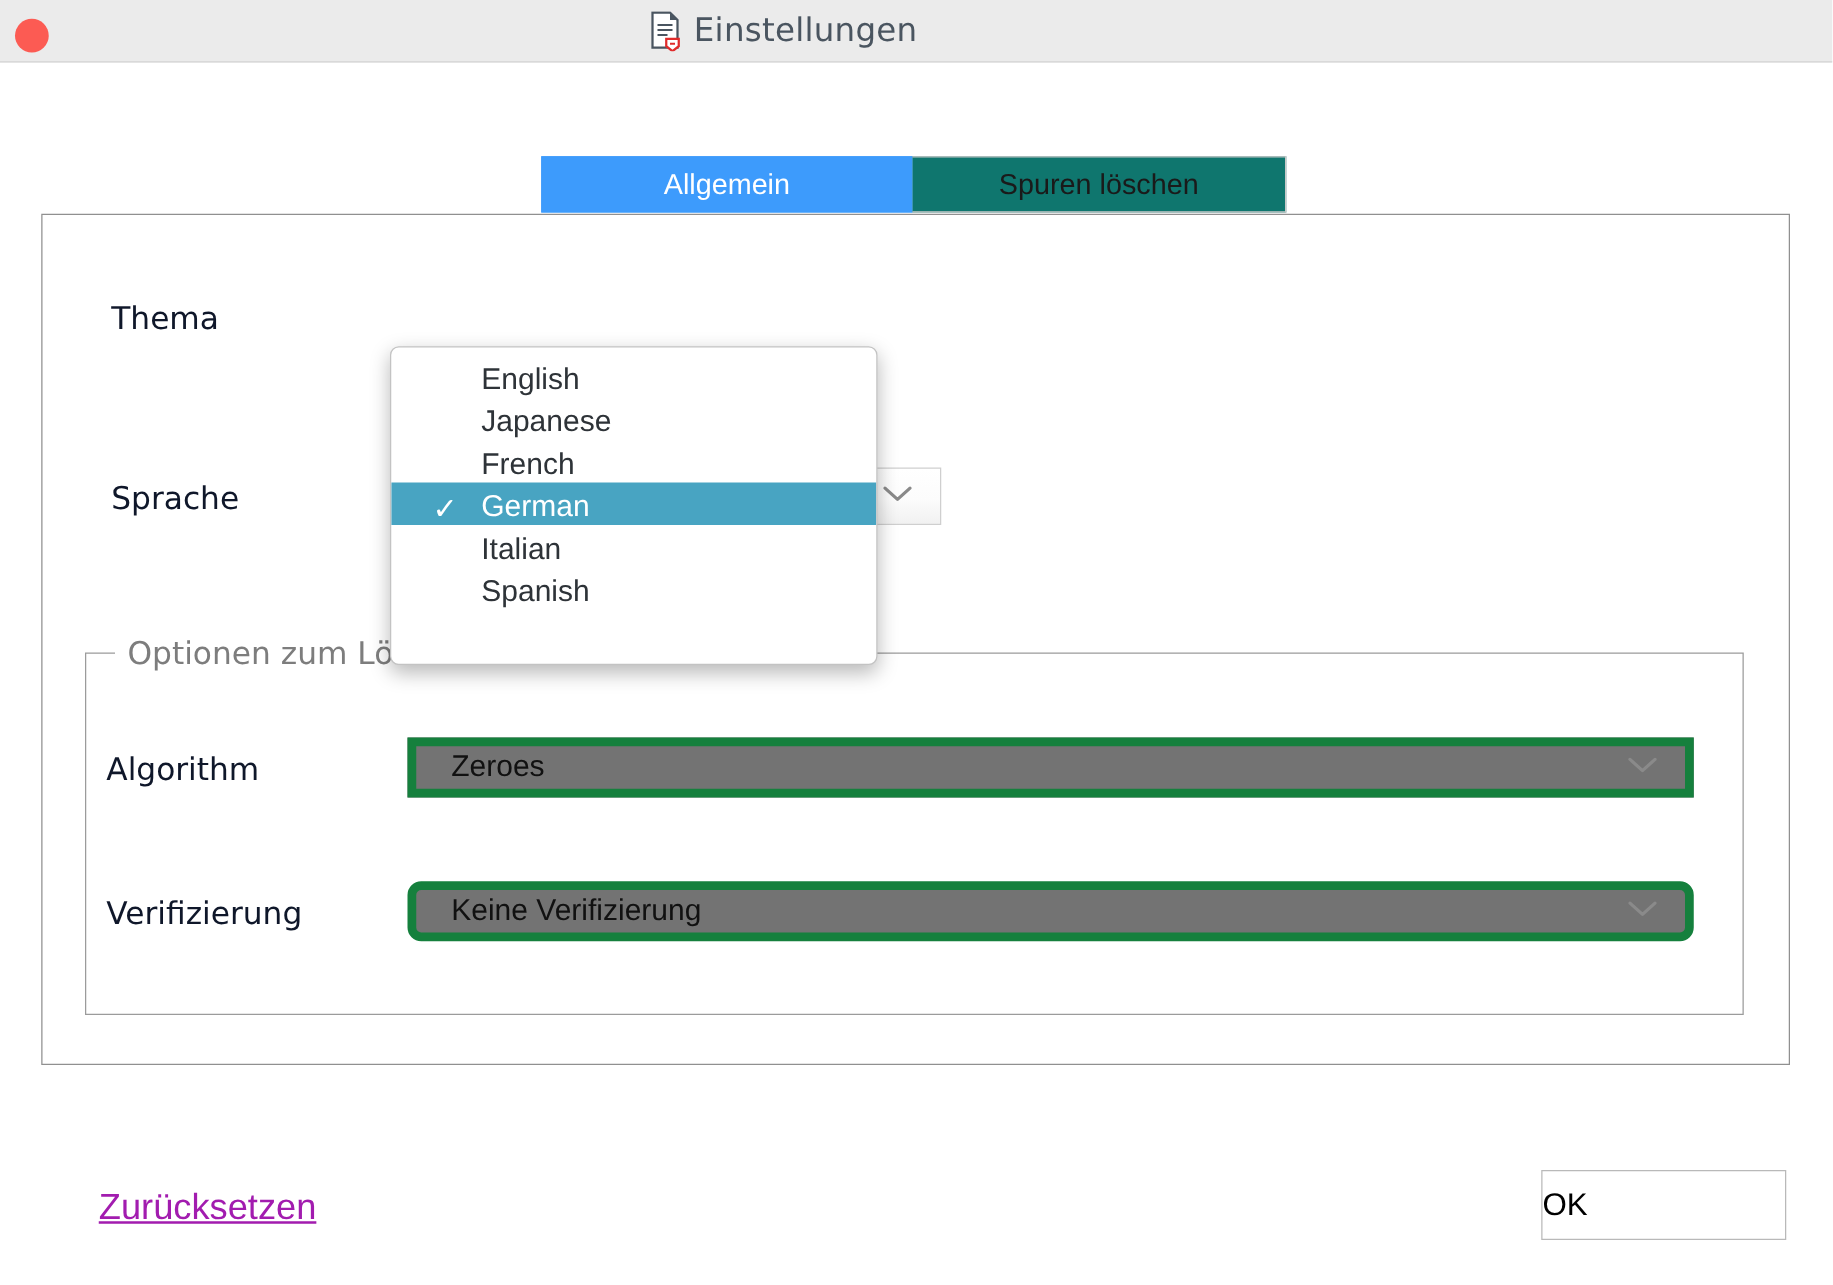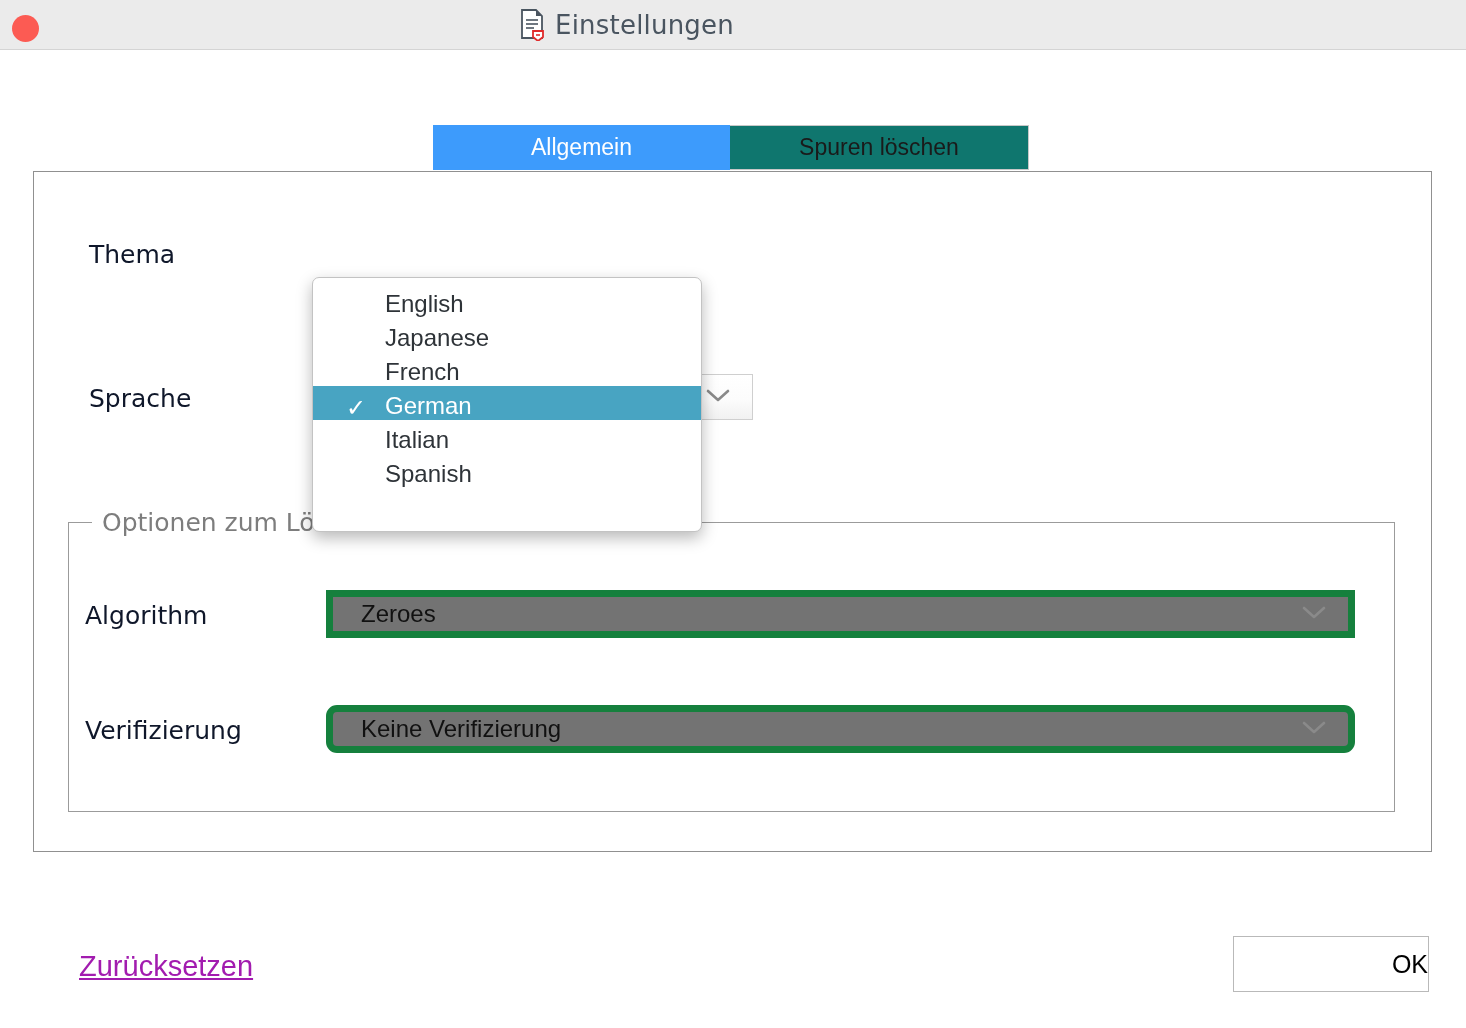--- a/index.html
+++ b/index.html
@@ -206,21 +206,21 @@
     position: absolute;
     left: 1233px;
     top: 936px;
     width: 196px;
     height: 56px;
     box-sizing: border-box;
     border: 1px solid #b9b9b9;
     background: #ffffff;
     display: flex;
     align-items: center;
-    justify-content: flex-end;
+    justify-content: flex-start;
     font-size: 25px;
     color: #000000;
     cursor: pointer;
     font-family: "Liberation Sans", sans-serif;
   }
 </style>
 </head>
 <body>
 
 <div id="titlebar">

